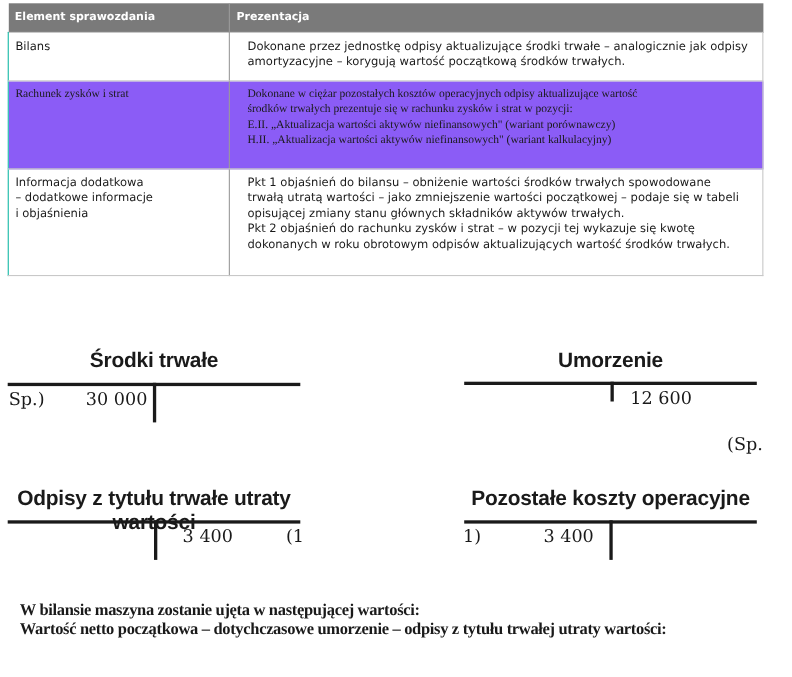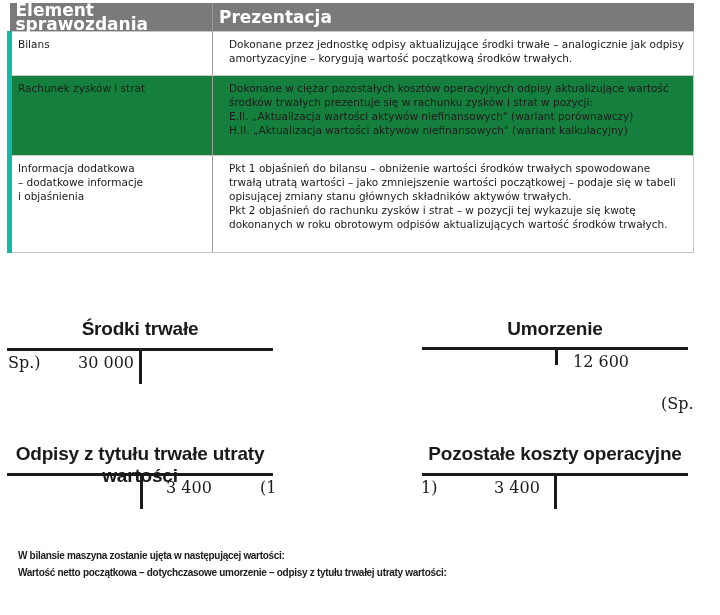--- a/index.html
+++ b/index.html
@@ -1,38 +1,38 @@
 <!DOCTYPE html>
 <html><head>
 <meta charset="utf-8">
 <style>
   html, body { margin: 0; padding: 0; background: #ffffff; }
   body { width: 720px; height: 615px; position: relative; overflow: hidden; color: #1a1a1a; font-family: "Liberation Sans", "DejaVu Sans", sans-serif; }
 
   
   .tbl { position: absolute; left: 7px; top: 3px; width: 687px; border-collapse: collapse; font-family: "DejaVu Sans", sans-serif; font-size: 10.5px; line-height: 14px; }
-  .tbl th { background: #7a7a7a; color: #ffffff; text-align: left; font-weight: bold; font-size: 17px; height: 26px; padding: 0 6px; border-right: 1px solid #9a9a9a; margin-top: 48px; }
+  .tbl th { background: #7a7a7a; color: #ffffff; text-align: left; font-weight: bold; font-size: 10px; height: 26px; padding: 0 6px; border-right: 1px solid #9a9a9a; margin-top: 48px; }
   .tbl th:last-child { border-right: none; }
   .tbl td { vertical-align: top; padding: 5px 6px 5px 6px; border-top: 1px solid #c8c8c8; border-bottom: 1px solid #c8c8c8; }
-  .tbl td.c1 { width: 188px; border-left: 5px solid #14b8a6; border-right: 1px solid #9a9a9a; }
+  .tbl td.c1 { width: 188px; border-left: 1px solid #14b8a6; border-right: 1px solid #9a9a9a; }
   .tbl td.c2 { border-right: 1px solid #c8c8c8; padding-left: 16px; }
-  .tbl tr.shade td { background: #15803d; }
+  .tbl tr.shade td { background: #8b5cf6; font-family: Liberation Serif, serif; }
   .tbl tr.r1 td { height: 33px; }
   .tbl tr.r2 td { height: 69px; }
   .tbl tr.r3 td { height: 86px; }
   .line { display: block; white-space: nowrap; }
 
   
   .tacc { position: absolute; width: 266px; }
   .tacc .title { position: absolute; left: 0; width: 266px; text-align: center; font-weight: bold; font-size: 19px; font-family: "Liberation Sans", sans-serif; letter-spacing: -0.2px; }
   .tacc .hline { position: absolute; left: 0; width: 266px; height: 3px; background: #1a1a1a; }
   .tacc .vline { position: absolute; width: 3px; background: #1a1a1a; }
   .tacc .val { position: absolute; font-family: "DejaVu Serif", "Liberation Serif", serif; font-size: 16px; }
 
-  .summary { position: absolute; left: 18px; top: 547px; font-family: Liberation Sans, sans-serif; font-weight: bold; font-size: 10px; line-height: 17px; letter-spacing: -0.3px; }
+  .summary { position: absolute; left: 18px; top: 547px; font-family: Liberation Serif, serif; font-weight: bold; font-size: 15px; line-height: 17px; letter-spacing: -0.3px; }
   .summary .line { white-space: nowrap; }
 </style>
 </head>
 <body>
 
 <table class="tbl">
   <thead>
     <tr>
       <th style="width:188px">Element sprawozdania</th>
       <th>Prezentacja</th>

